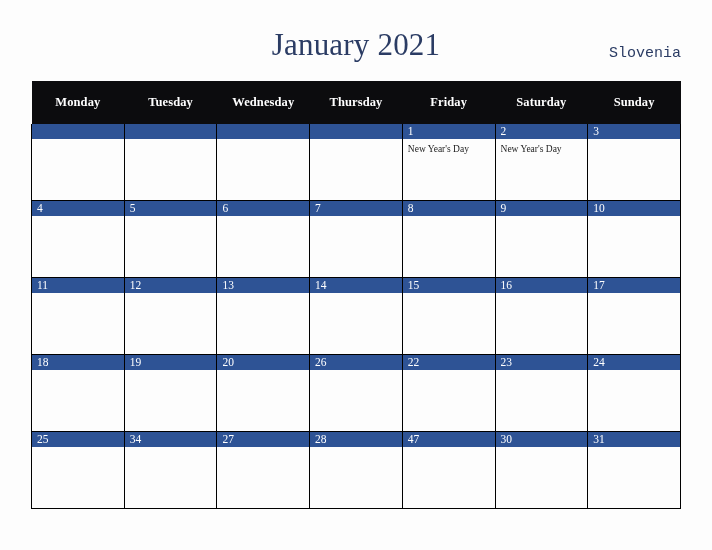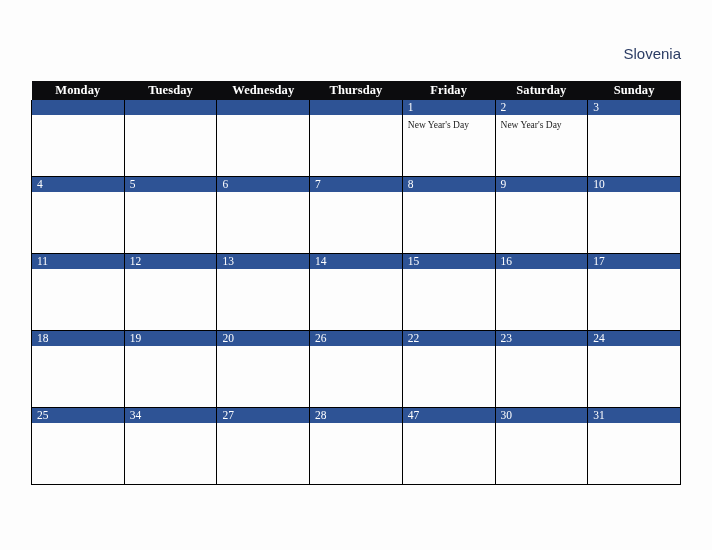--- a/index.html
+++ b/index.html
@@ -76,21 +76,21 @@
     font-family: "Liberation Serif", serif;
     font-size: 31px;
     color: #2b3c64;
     letter-spacing: 0.2px;
   }
 
   .cal-locale {
     position: absolute;
     right: 31px;
     top: 45px;
-    font-family: Liberation Sans, sans-serif;
+    font-family: Liberation Mono, monospace;
     font-size: 15px;
     color: #2b3c64;
     text-align: right;
   }
 
   
   .calendar {
     position: absolute;
     left: 31px;
     top: 81px;
@@ -98,21 +98,21 @@
     border-collapse: collapse;
     table-layout: fixed;
   }
   .calendar th {
     background: #0c0c0e;
     color: #ffffff;
     font-family: "Liberation Serif", serif;
     font-size: 12.5px;
     font-weight: bold;
     height: 19px;
-    padding: 0;
+    padding: 12px;
     text-align: center;
     border: 0;
     letter-spacing: 0.1px;
   }
   .calendar td {
     padding: 0;
     vertical-align: top;
     border-left: 1px solid #000000;
     border-right: 1px solid #000000;
     border-bottom: 1px solid #000000;
@@ -151,20 +151,21 @@
   }
 </style>
 </head>
 <body>
 
 <div class="page">
 
   <div class="topbar">
 
 
+    <div class="cal-title">January 2021</div>
 
     <div class="cal-locale">Slovenia</div>
 
   </div>
 
   <table class="calendar">
     <thead>
       <tr>
         <th>Monday</th>
         <th>Tuesday</th>

